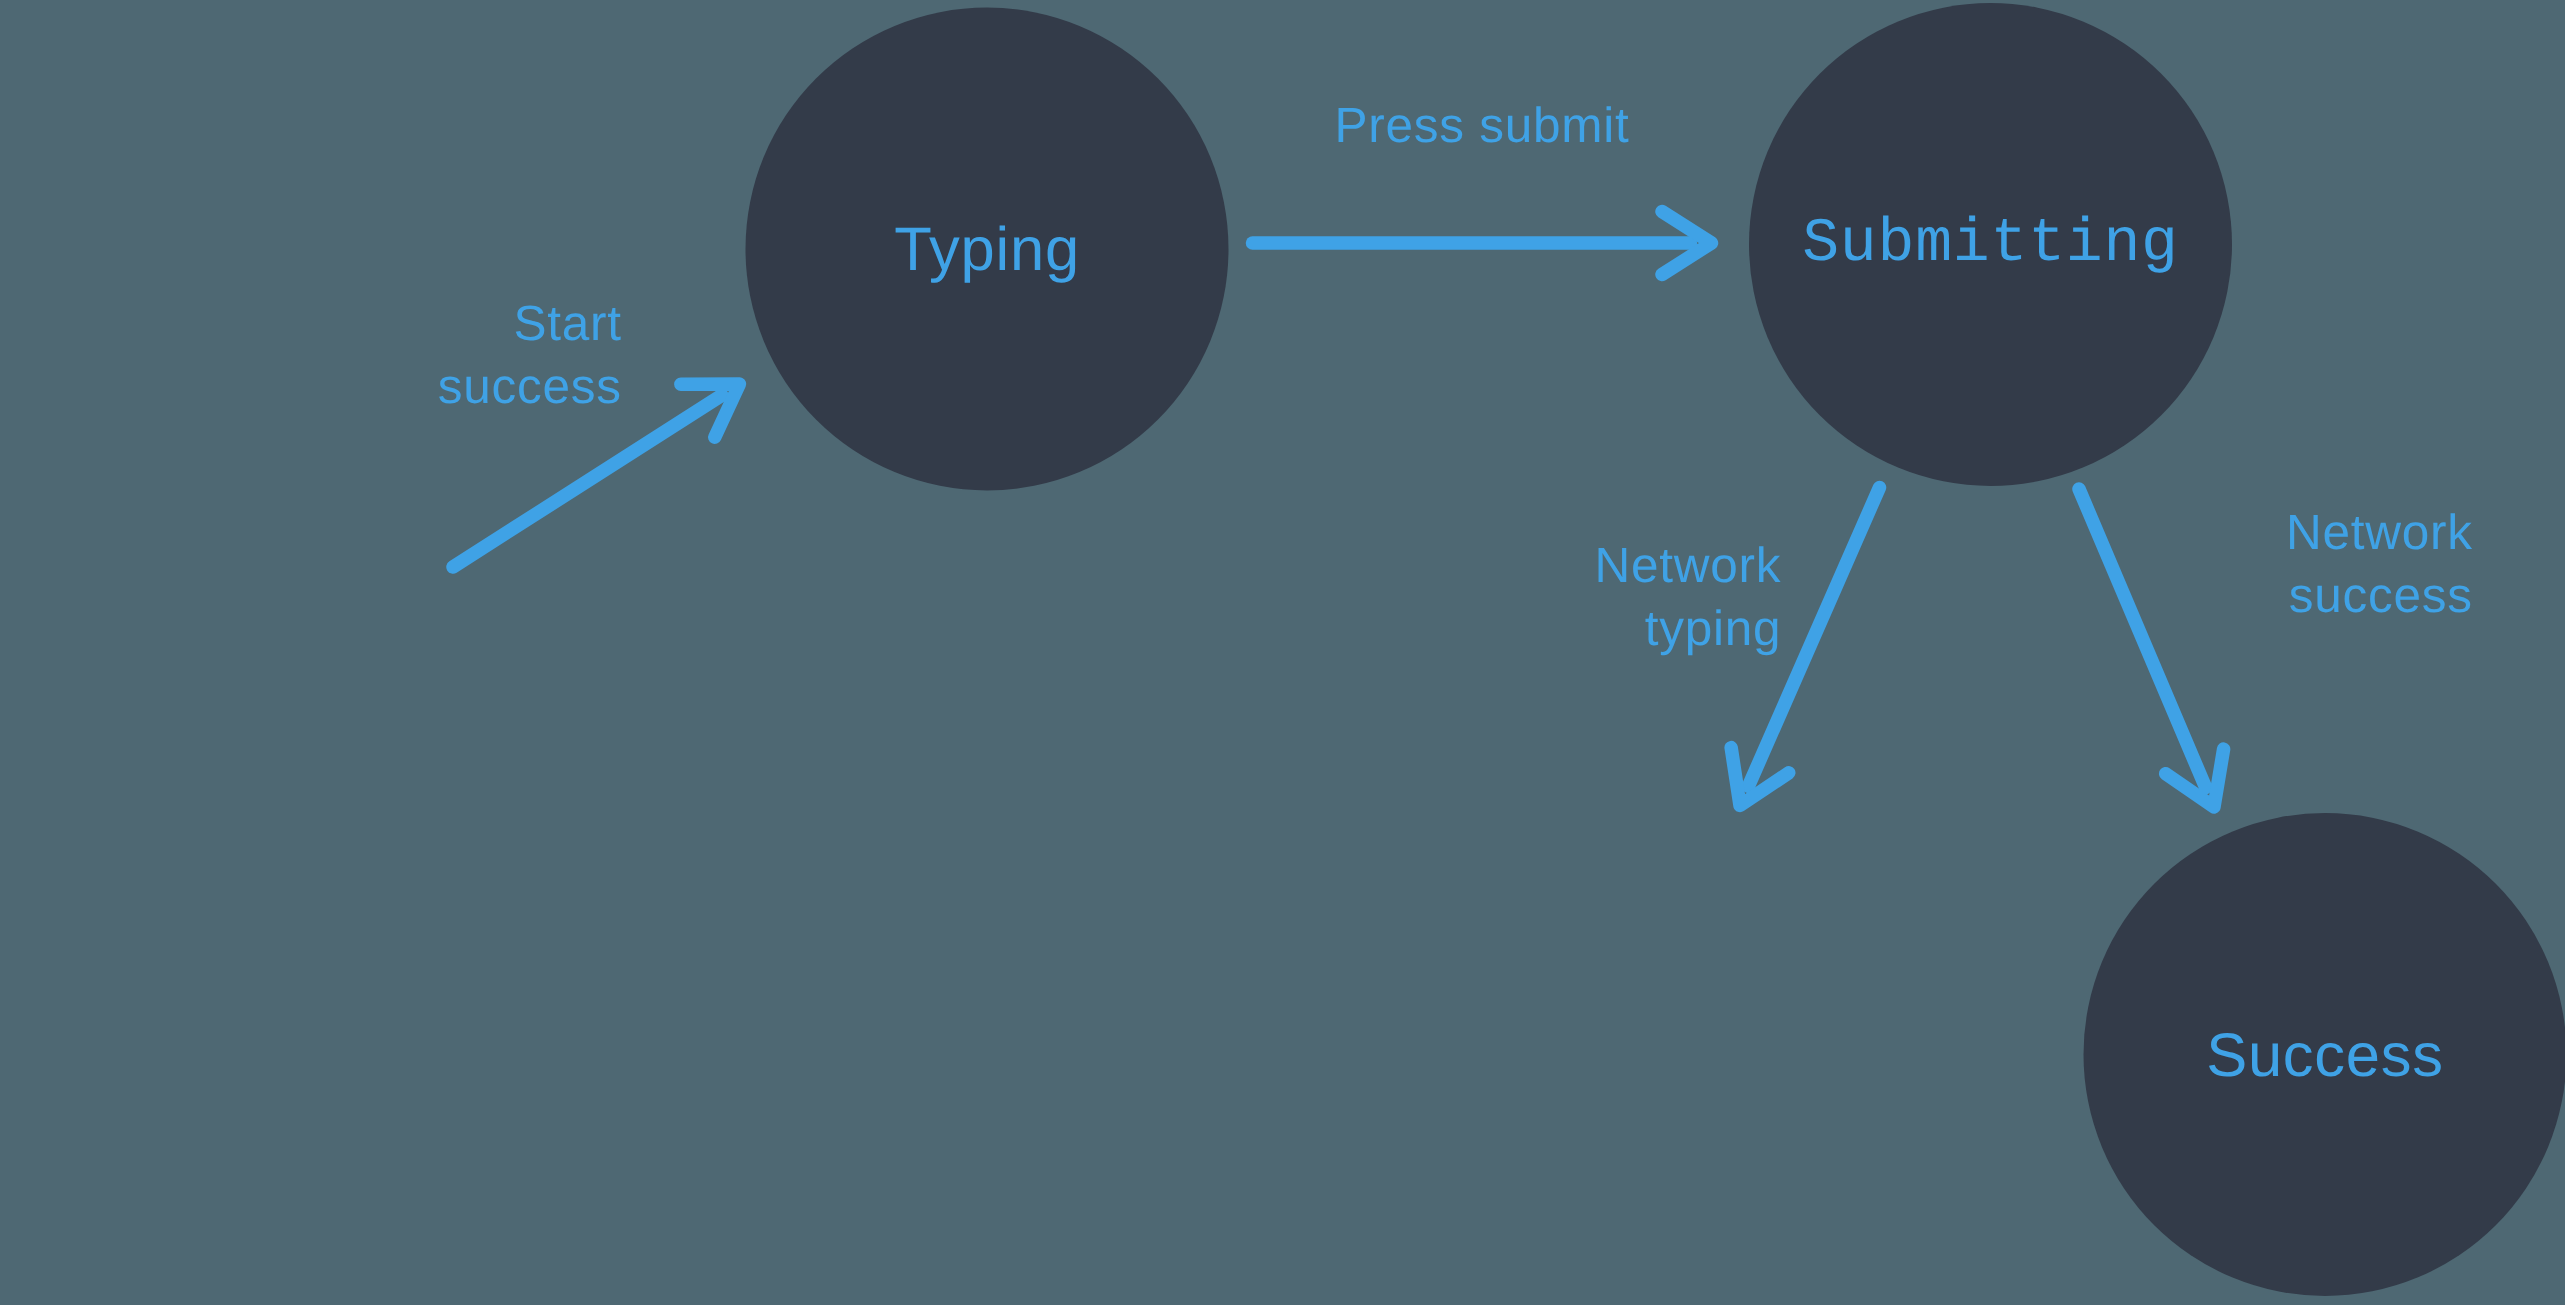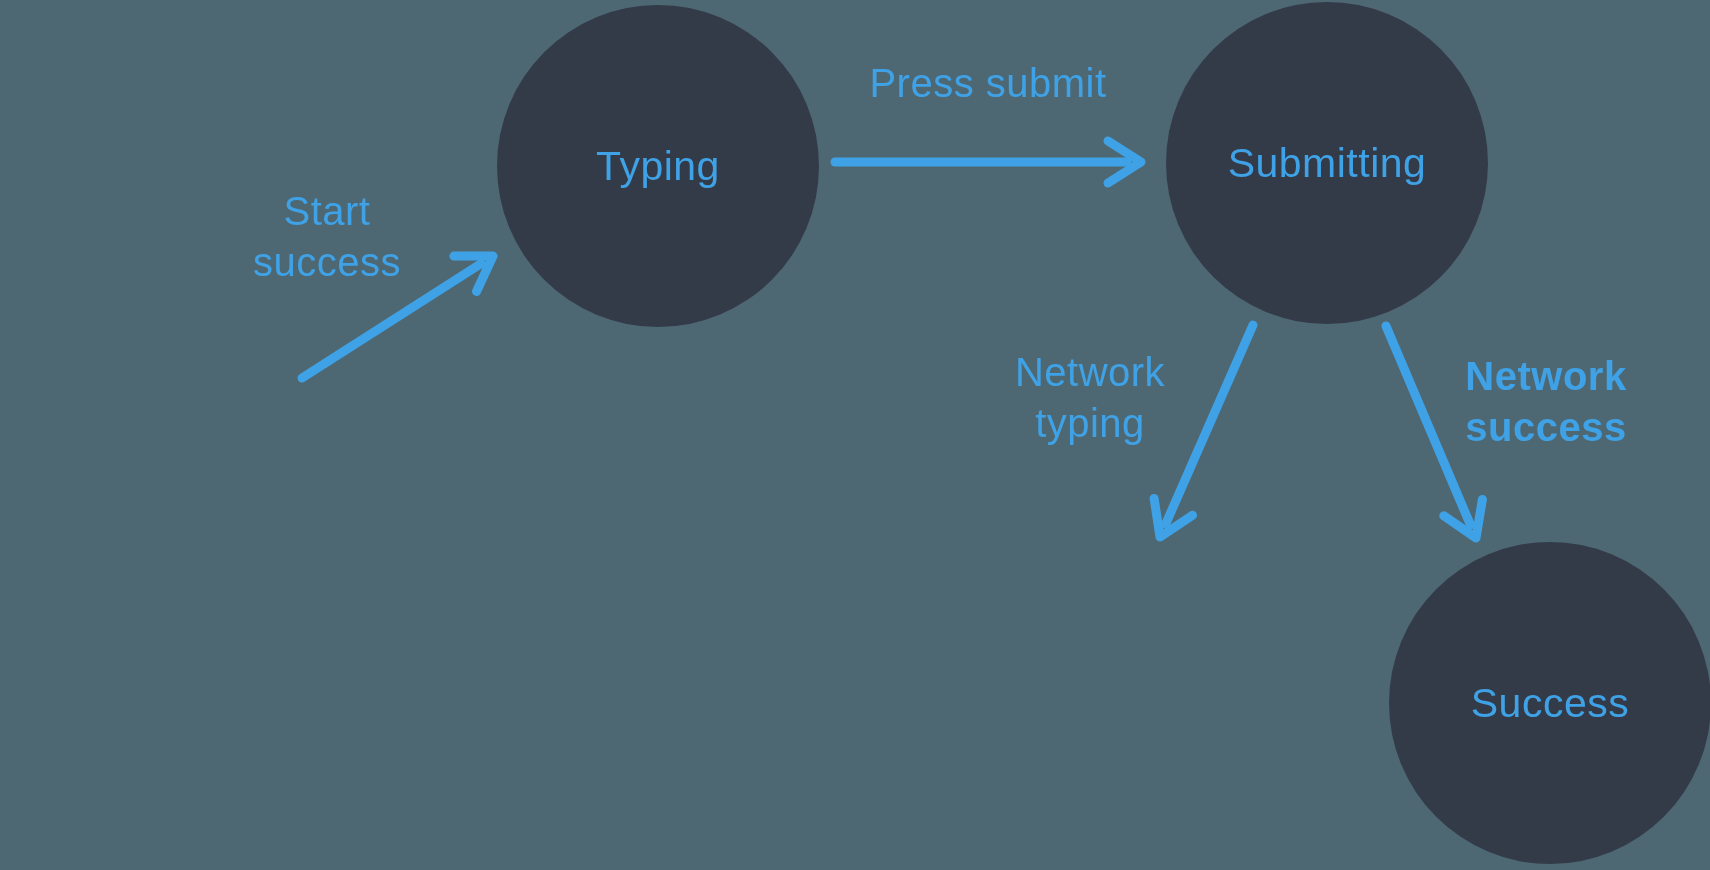--- a/index.html
+++ b/index.html
@@ -41,37 +41,37 @@
     justify-content: center;
   }
   .node-label {
     color: var(--accent);
     font-size: 41px;
     letter-spacing: 0.5px;
     text-align: center;
   }
   .node-empty      { left:    4px; top: 338px; }
   .node-typing     { left:  497px; top:   5px; }
-  .node-submitting { left: 1166px; top:   2px; }
+  .node-submitting { left: 1166px; top:   2px; font-family: Liberation Mono, monospace; }
   .node-error      { left:  925px; top: 544px; }
   .node-success    { left: 1389px; top: 542px; }
 
   .edge-label {
     position: absolute;
     transform: translate(-50%, -50%);
     color: var(--accent);
-    font-size: 40px;
+    font-size: 33px;
     letter-spacing: 0.5px;
     line-height: 1.28;
-    text-align: center;
+    text-align: right;
   }
   .edge-label-start-typing    { left:  327px; top: 237px; width: 175px; }
   .edge-label-press-submit    { left:  988px; top:  84px; white-space: nowrap; }
   .edge-label-network-error   { left: 1090px; top: 398px; width: 195px; }
-  .edge-label-network-success { left: 1546px; top: 402px; width: 205px; font-weight: bold; }
+  .edge-label-network-success { left: 1546px; top: 376px; width: 205px; }
 </style>
 </head>
 <body>
 
 <div class="stage">
 
   <svg class="edges-svg" viewBox="0 0 1710 870" xmlns="http://www.w3.org/2000/svg">
     <g>
       <line x1="302" y1="378" x2="481.2" y2="263.5"></line>
       <polyline points="476.5,291.5 493,256 453.9,256.1"></polyline>

